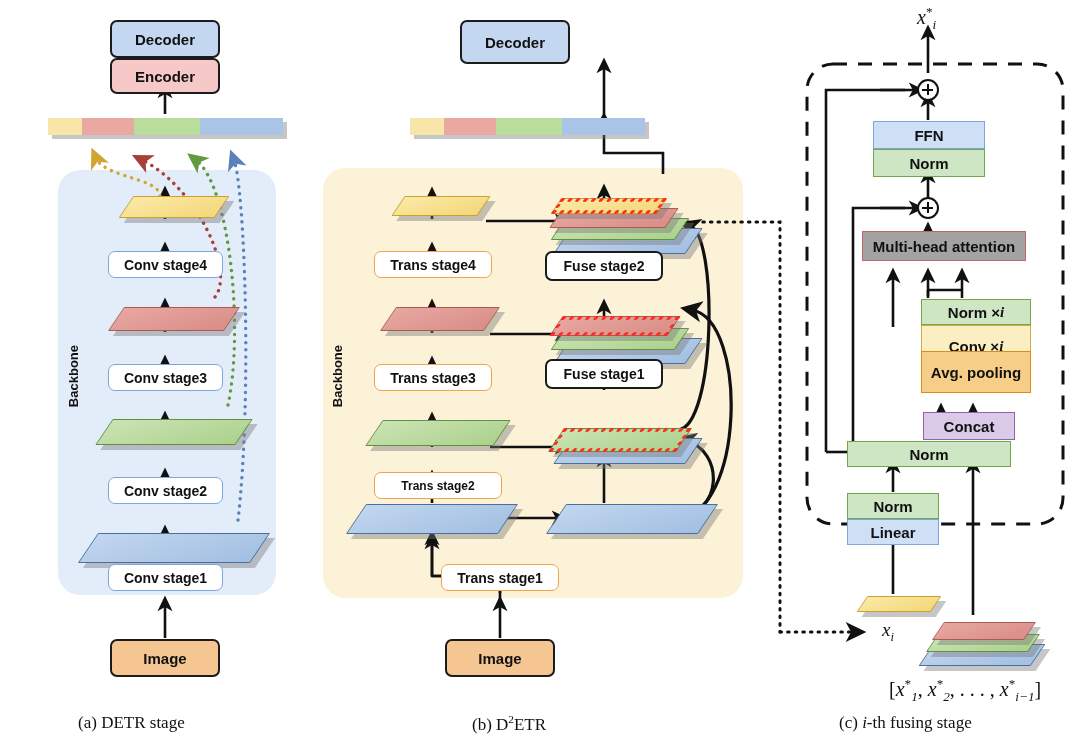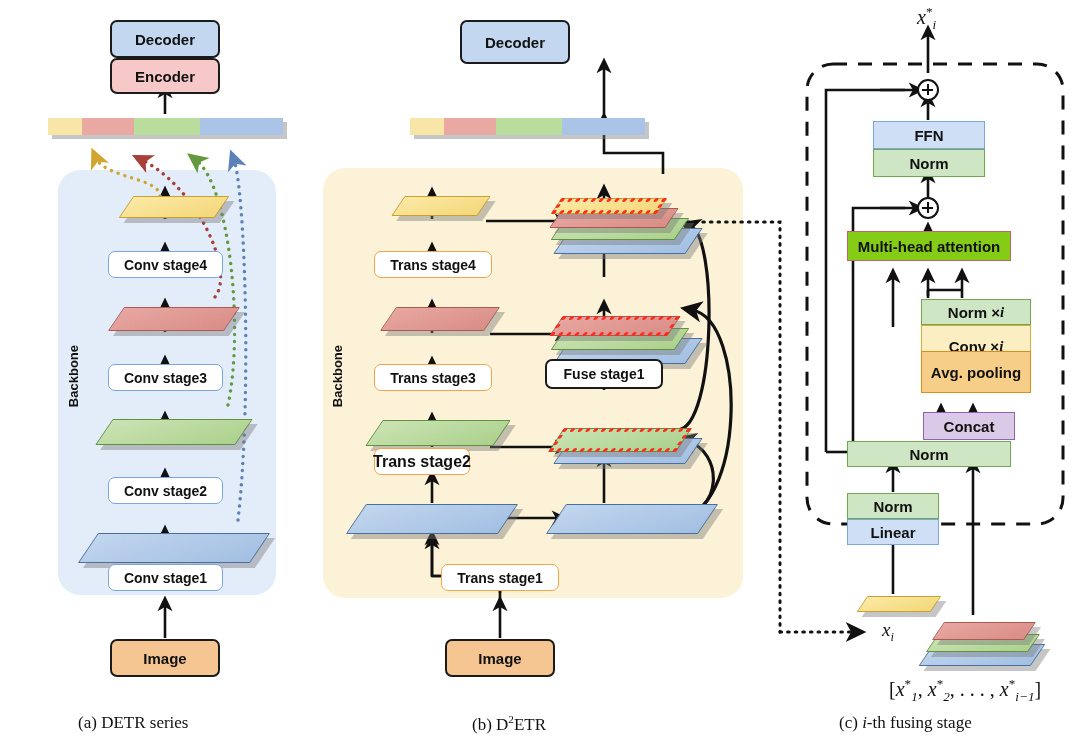--- a/index.html
+++ b/index.html
@@ -37,21 +37,21 @@
 
   .b-blue   { background: #c3d8f0; }
   .b-pink   { background: #f6c8c8; }
   .b-orange { background: #f6c692; }
   .b-white  { background: #ffffff; }
   .b-green  { background: #cfe6c4; }
   .b-ltblue { background: #cfe0f6; }
   .b-yellow { background: #fbeec2; }
   .b-amber  { background: #f7ce88; }
   .b-purple { background: #dbc9e8; }
-  .b-red    { background: #84cc16; }
+  .b-red    { background: #a3a3a3; margin-left: 15px; }
 
   .o-blue   { border: 1.7px solid #7ba7dd; }
   .o-orange { border: 1.7px solid #f0a44b; }
   .o-green  { border: 1.7px solid #6fa84f; }
   .o-yellow { border: 1.7px solid #d9ab3a; }
   .o-amber  { border: 1.7px solid #d98e18; }
   .o-purple { border: 1.7px solid #9063b0; }
   .o-red    { border: 1.7px solid #c06666; }
   .o-lblue  { border: 1.7px solid #7ba7dd; }
 
@@ -350,21 +350,21 @@
     <div class="shadow"></div>
       <div class="face"></div>
   </div>
 
   <div class="box rr thin o-orange b-white" style="left:374px; top:251px; width:118px; height:27px; font-size:14px;">
     <span>Trans stage4</span>
   </div>
   <div class="box rr thin o-orange b-white" style="left:374px; top:364px; width:118px; height:27px; font-size:14px;">
     <span>Trans stage3</span>
   </div>
-  <div class="box rr thin o-orange b-white" style="left:374px; top:448px; width:96px; height:27px; font-size:16px;">
+  <div class="box rr thin o-orange b-white" style="left:374px; top:472px; width:128px; height:27px; font-size:12px;">
     <span>Trans stage2</span>
   </div>
   <div class="box rr thin o-orange b-white" style="left:441px; top:564px; width:118px; height:27px; font-size:14px;">
     <span>Trans stage1</span>
   </div>
 
   <div class="slab s-blue" style="left:562px; top:438px; width:132px; height:26px;">
     <div class="shadow"></div>
       <div class="face"></div>
   </div>
@@ -410,20 +410,23 @@
   </div>
   <div class="slab" style="left:556px; top:198px; width:106px; height:16px;">
     <div class="face" style="border:4px dotted #ff2b1f; background:transparent;"></div>
   </div>
 
   <div class="slab s-blue" style="left:556px; top:504px; width:152px; height:30px;">
     <div class="shadow"></div>
       <div class="face"></div>
   </div>
 
+  <div class="box rr thick b-white" style="left:545px; top:251px; width:118px; height:30px; font-size:14px; z-index:4;">
+    <span>Fuse stage2</span>
+  </div>
   <div class="box rr thick b-white" style="left:545px; top:359px; width:118px; height:30px; font-size:14px; z-index:4;">
     <span>Fuse stage1</span>
   </div>
 
   <div class="box rr thick b-orange" style="left:445px; top:639px; width:110px; height:38px; font-size:15px;">
     <span>Image</span>
   </div>
 
   <div class="math" style="left:917px; top:4px; font-size:20px;">
     x<span class="sup">*</span><span class="sub">i</span>
@@ -490,21 +493,21 @@
     <div class="shadow"></div>
       <div class="face"></div>
   </div>
 
   <div class="math" style="left:889px; top:676px; font-size:20px;">
     <span class="up">[</span>x<span class="sup">*</span><span class="sub">1</span><span class="up">,&nbsp;</span>x<span class="sup">*</span><span class="sub">2</span><span class="up">,&nbsp;.&nbsp;.&nbsp;.&nbsp;,&nbsp;</span>x<span class="sup">*</span><span class="sub">i−1</span><span class="up">]</span>
   </div>
 
   <div class="caption" style="left:78px; top:713px;">
     <span>(a)</span>
-    <span>DETR series</span>
+    <span>DETR stage</span>
   </div>
   <div class="caption" style="left:472px; top:713px;">
     <span>(b)</span>
     <span>D</span><sup>2</sup><span>ETR</span>
   </div>
   <div class="caption" style="left:839px; top:713px;">
     <span>(c)</span>
     <i>i</i><span>-th fusing stage</span>
   </div>
 

